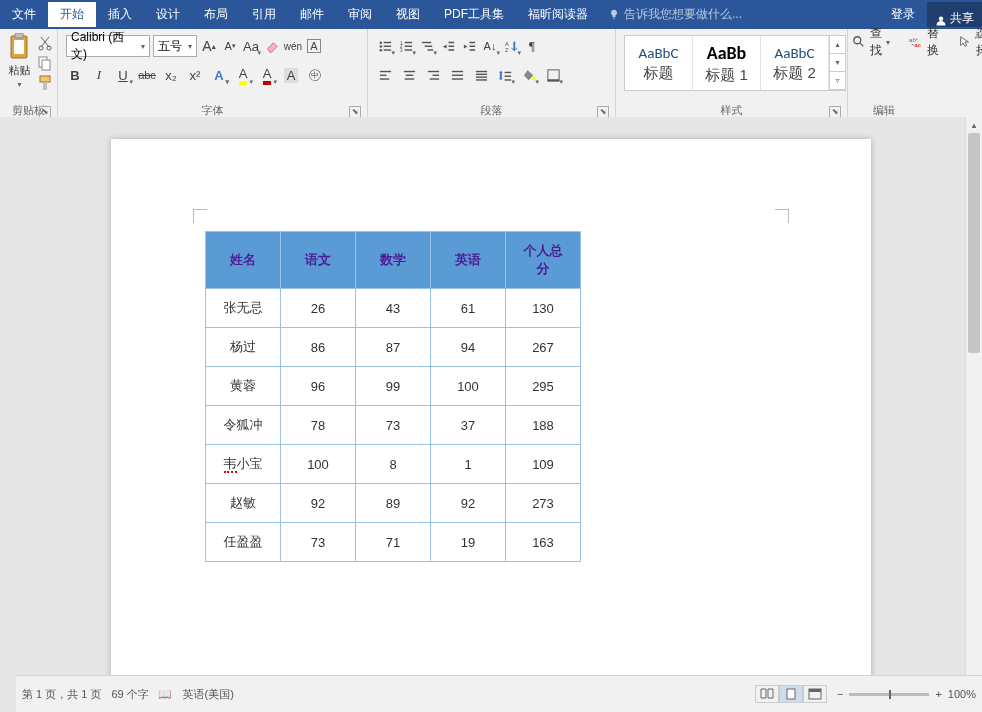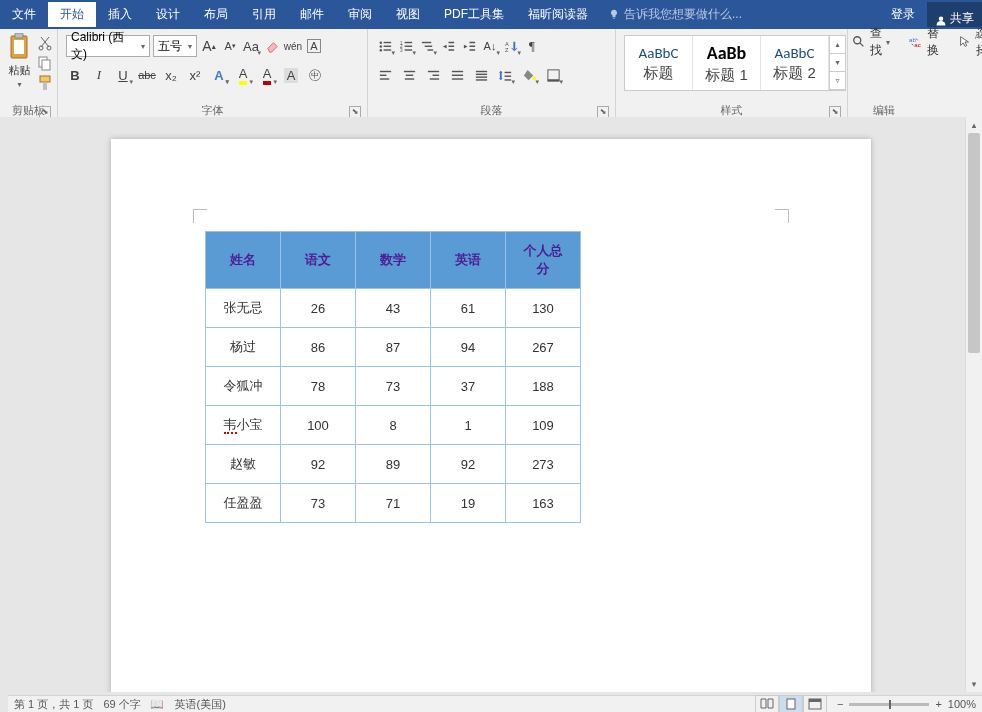--- a/index.html
+++ b/index.html
@@ -49,21 +49,21 @@
 .edit-item svg{width:14px;height:14px;flex-shrink:0}
 .doc-area{position:absolute;top:117px;left:0;right:0;bottom:20px;background:#e6e6e6;overflow:auto;display:flex;justify-content:center;padding-top:22px}
 .page{background:#fff;width:760px;height:560px;box-shadow:0 0 6px rgba(0,0,0,.25);position:relative}
 .crop-tl{position:absolute;top:70px;left:82px;width:14px;height:14px;border-left:1px solid #bbb;border-top:1px solid #bbb}
 .crop-tr{position:absolute;top:70px;right:82px;width:14px;height:14px;border-right:1px solid #bbb;border-top:1px solid #bbb}
 table.data{position:absolute;top:92px;left:94px;border-collapse:collapse;font-size:13px}
 table.data th{background:#5b9bd5;color:#4c1d95;font-weight:bold;border:1px solid #9cc2e5;padding:10px 16px;text-align:center}
 table.data td{border:1px solid #9cc2e5;padding:10px 0;text-align:center;color:#333}
 table.data th,table.data td{width:75px}
 .redunder{border-bottom:2px dotted #d00}
-.statusbar{position:absolute;bottom:0;left:8px;right:0;height:17px;background:#f1f1f1;border-top:1px solid #d4d4d4;display:flex;align-items:center;font-size:11px;color:#555;padding:0 6px;gap:10px}
+.statusbar{position:absolute;bottom:0;left:16px;right:0;height:37px;background:#f1f1f1;border-top:1px solid #d4d4d4;display:flex;align-items:center;font-size:11px;color:#555;padding:0 6px;gap:10px}
 .statusbar .sp{flex:1}
 .view-btns{display:flex;gap:0}
 .view-btns div{width:24px;height:18px;border:1px solid #ccc;display:flex;align-items:center;justify-content:center}
 .zoom{display:flex;align-items:center;gap:6px}
 .zslider{width:80px;height:3px;background:#bbb;position:relative}
 .zslider::after{content:"";position:absolute;left:50%;top:-3px;width:2px;height:9px;background:#666}
 .scroll-v{position:absolute;right:0;top:117px;bottom:20px;width:17px;background:#f1f1f1;border-left:1px solid #ddd}
 .scroll-v .thumb{position:absolute;left:2px;right:2px;top:16px;height:220px;background:#c6c6c6;border-radius:2px}
 .scroll-v .arr{position:absolute;left:0;right:0;height:16px;text-align:center;font-size:9px;color:#666;line-height:16px}
 </style>
@@ -371,20 +371,27 @@
             <td>130</td>
           </tr>
           <tr>
             <td>杨过</td>
             <td>86</td>
             <td>87</td>
             <td>94</td>
             <td>267</td>
           </tr>
           <tr>
+            <td>黄蓉</td>
+            <td>96</td>
+            <td>99</td>
+            <td>100</td>
+            <td>295</td>
+          </tr>
+          <tr>
             <td>令狐冲</td>
             <td>78</td>
             <td>73</td>
             <td>37</td>
             <td>188</td>
           </tr>
           <tr>
             <td><span class="redunder">韦</span>小宝</td>
             <td>100</td>
             <td>8</td>

